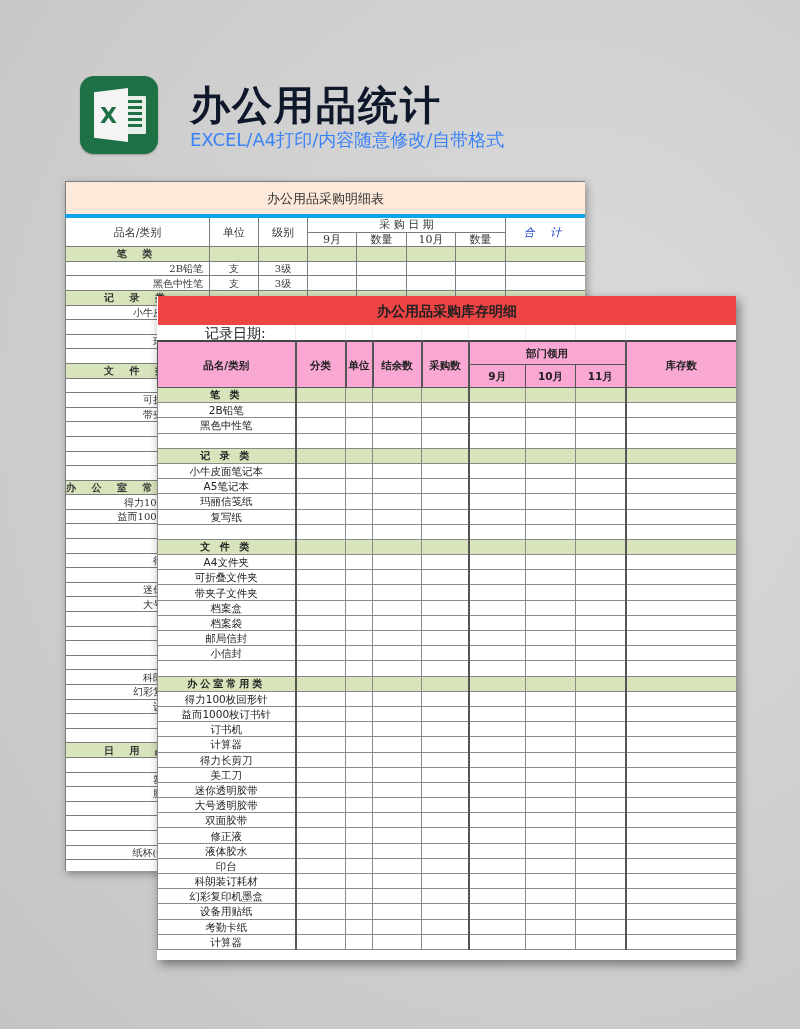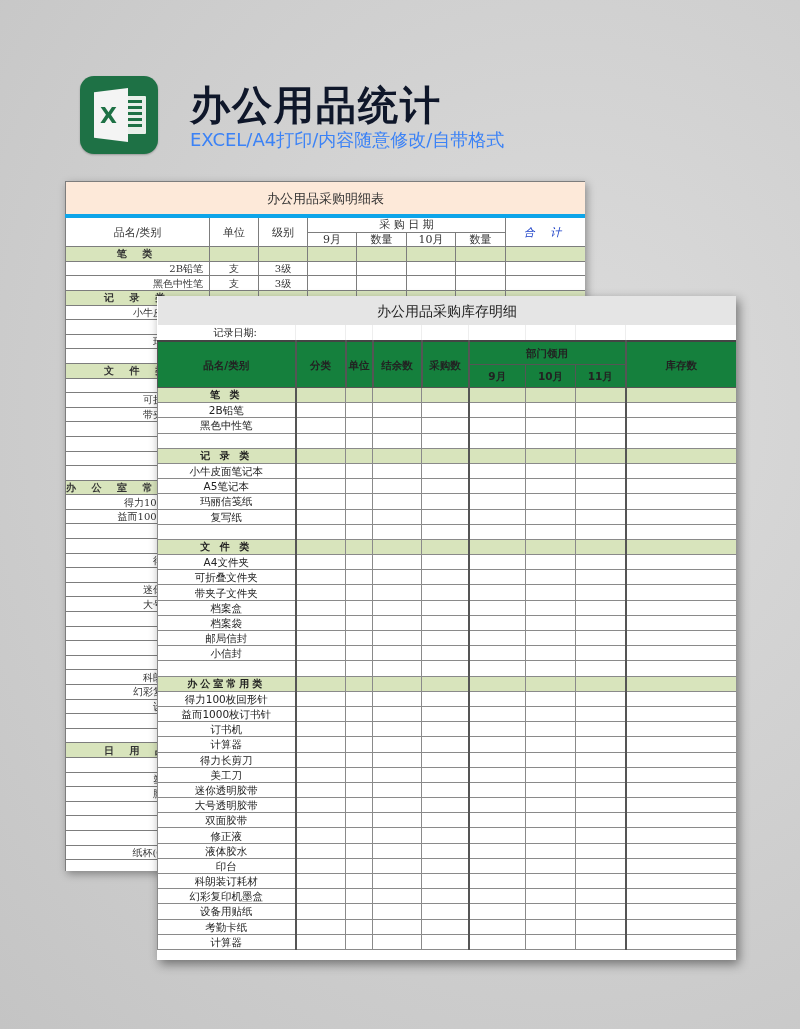--- a/index.html
+++ b/index.html
@@ -53,23 +53,23 @@
 
   
   .front {
     position:absolute; left:157px; top:296px; width:579px; height:664px; background:#fff;
     box-shadow: 3px 4px 10px rgba(0,0,0,0.45); overflow:hidden;
   }
   .front td {
     border:1px solid #8a8a8a; font-size:10.5px; color:#222; text-align:center; padding:0; height:14.2px; line-height:14px;
     white-space:nowrap; overflow:hidden; font-family:"DejaVu Sans", sans-serif;
   }
-  .front .ttl td { background:#e5e5e5; height:29px; font-size:14px; font-weight:normal; border:none; }
-  .front .rec td { height:15px; border:none; border-right:1px solid #eee; font-size:10px;padding-left:18px; }
-  .front .hd td { background:#15803d; font-weight:bold; font-size:10.5px; border-color:#555; }
+  .front .ttl td { background:#ef4444; height:29px; font-size:14px; font-weight:bold; border:none; }
+  .front .rec td { height:15px; border:none; border-right:1px solid #eee; font-size:14px;padding-left:18px; }
+  .front .hd td { background:#f9a8d4; font-weight:bold; font-size:10.5px; border-color:#555; }
   .front .hd1 td { border-top:2px solid #444; }
   .front .cat td { background:#d8e4bc; font-weight:bold; font-size:10px; letter-spacing:3px; }
   .front td.vb { border-right:2px solid #555; }
 </style>
 </head>
 <body>
 
 <div class="logo">
   <div class="sheet">
     <i style="top:4px"></i>

